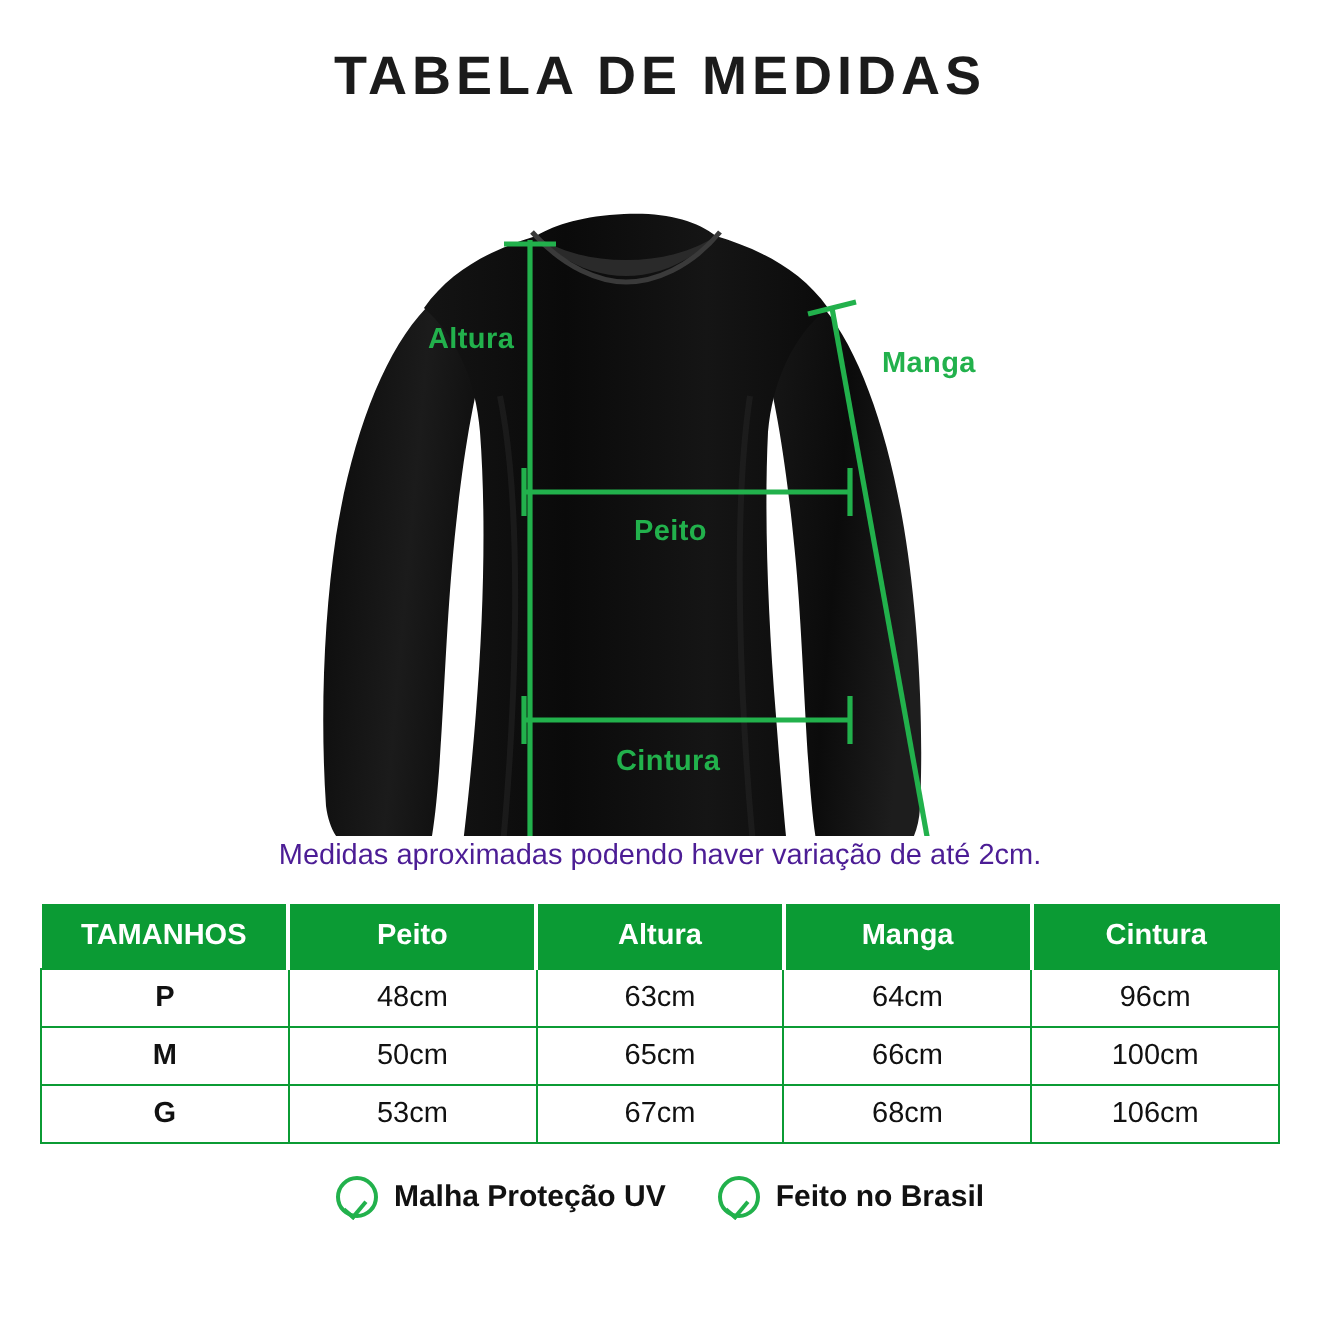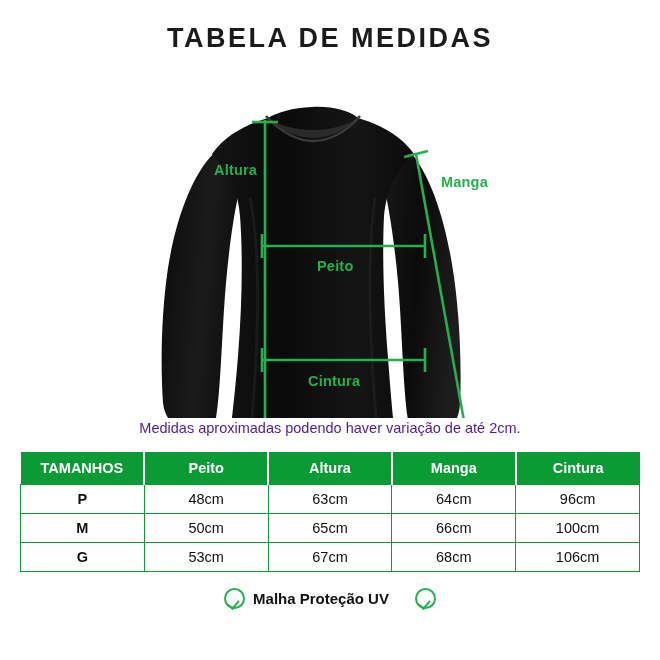--- a/index.html
+++ b/index.html
@@ -238,16 +238,17 @@
     </table>
   </div>
 
   <div class="footer">
     <div class="badge">
       <span class="check"></span>
       <span>Malha Proteção UV</span>
     </div>
     <div class="badge">
       <span class="check"></span>
+      <span>Feito no Brasil</span>
     </div>
   </div>
 
 </div>
 
 </body></html>

